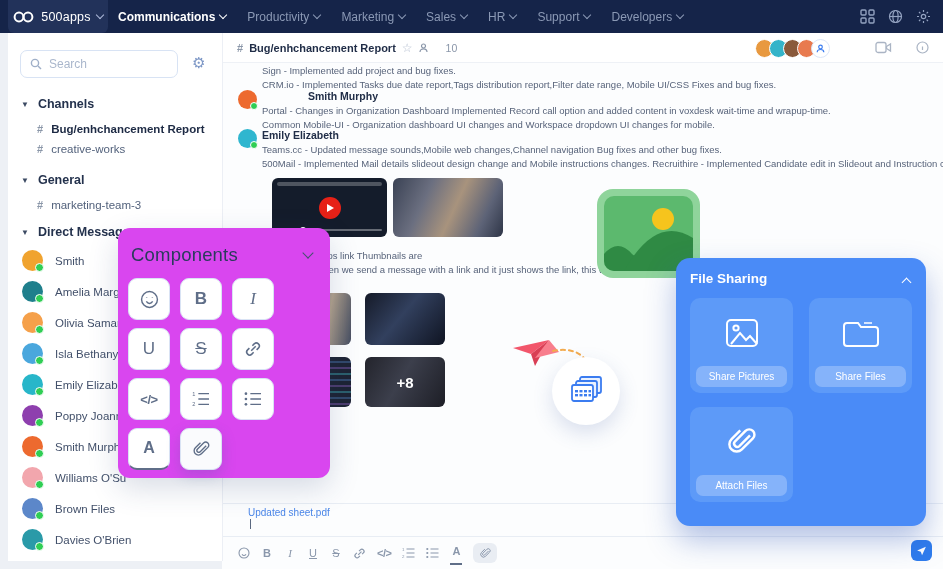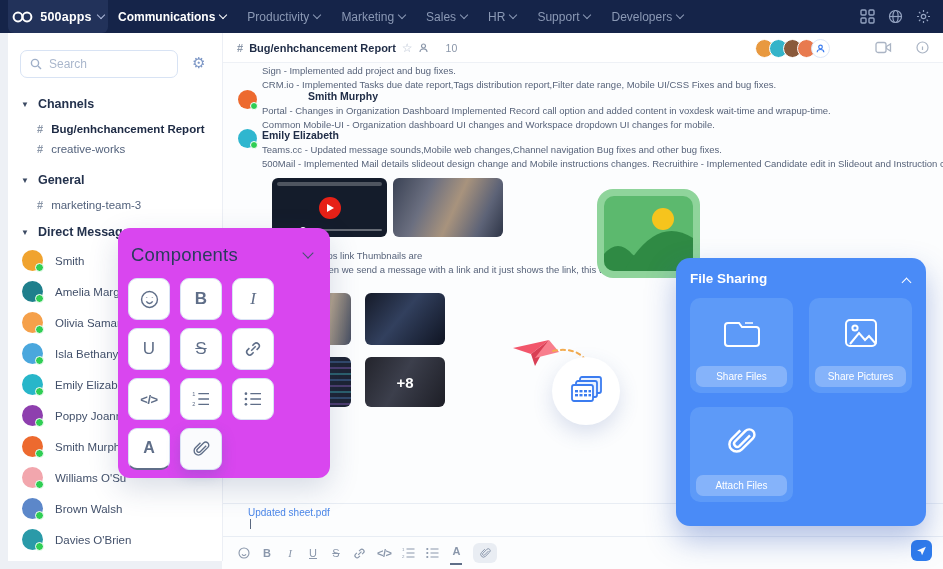--- a/index.html
+++ b/index.html
@@ -2,21 +2,21 @@
 <html><head>
 <meta charset="utf-8">
 <style>
   html,body{margin:0;padding:0;background:#e9edf3;font-family:"Liberation Sans",sans-serif;}
   .app{position:relative;width:943px;height:569px;background:#fff;overflow:hidden;}
   .abs{position:absolute;}
 
   
   .nav{position:absolute;left:0;top:0;width:943px;height:33px;background:#152449;display:flex;align-items:center;z-index:20;}
   .logo-box{position:absolute;left:8px;top:0;width:100px;height:33px;background:#22325a;border-radius:0 0 6px 6px;display:flex;align-items:center;justify-content:center;gap:6px;cursor:pointer;}
-  .logo-text{color:#fff;font-size:12.5px;font-weight:bold;letter-spacing:.2px;}
+  .logo-text{color:#fff;font-size:12.5px;font-weight:normal;letter-spacing:.2px;}
   .nav-items{position:absolute;left:118px;top:0;height:33px;display:flex;align-items:center;gap:21px;}
   .nav-item{display:flex;align-items:center;gap:5px;font-size:12px;color:#8b99b5;cursor:pointer;white-space:nowrap;}
   .nav-item.active{color:#ffffff;font-weight:bold;}
   .chev{width:5px;height:5px;border-right:1.4px solid currentColor;border-bottom:1.4px solid currentColor;transform:rotate(45deg);margin-top:-3px;}
   .chev-up{transform:rotate(-135deg);margin-top:3px;}
   .nav-right{position:absolute;right:12px;top:0;height:33px;display:flex;align-items:center;gap:13px;color:#93a2c0;}
 
   
   .gutter{position:absolute;background:#edf0f5;}
   .sidebar{position:absolute;left:8px;top:33px;width:214px;height:528px;background:#fff;border-right:1px solid #eceff5;z-index:1;}
@@ -263,21 +263,21 @@
     <div class="dm-row" style="left:14px;top:434px;">
         <span class="av" style="background:#f2a6ad">
           <span class="dot"></span>
         </span>
         <span class="dm-name">Williams O'Su</span>
       </div>
     <div class="dm-row" style="left:14px;top:465px;">
         <span class="av" style="background:#5c87c9">
           <span class="dot"></span>
         </span>
-        <span class="dm-name">Brown Walsh</span>
+        <span class="dm-name">Brown Files</span>
       </div>
     <div class="dm-row" style="left:14px;top:496px;">
         <span class="av" style="background:#2a9aa8">
           <span class="dot"></span>
         </span>
         <span class="dm-name">Davies O'Brien</span>
       </div>
   </div>
 
   <div class="main">
@@ -523,43 +523,43 @@
         </svg>
       </div>
   </div>
 
   <div class="fs-panel">
     <div class="fs-title">File Sharing</div>
     <span class="chev chev-up fs-chevup" style="width:6px;height:6px;border-width:1.6px;"></span>
     <div class="fs-grid">
       <div class="fs-tile">
         <span class="ic">
-            <svg width="38" height="30" viewBox="0 0 38 30">
-              <g fill="none" stroke="#fff" stroke-width="2">
-                <path d="M2 8v17a3 3 0 0 0 3 3h28a3 3 0 0 0 3-3V12a3 3 0 0 0-3-3H19l-3-4H5a3 3 0 0 0-3 3z"></path>
-                <path d="M22 5h8M22 9h12" stroke-width="1.6"></path>
-              </g>
-            </svg>
-          </span>
-        <span class="fs-label">Share Files</span>
-      </div>
-      <div class="fs-tile">
-        <span class="ic">
             <svg width="34" height="30" viewBox="0 0 34 30">
               <g fill="none" stroke="#fff" stroke-width="2">
                 <rect x="2" y="2" width="30" height="26" rx="4"></rect>
                 <circle cx="11" cy="10" r="2.6"></circle>
                 <path d="M6 26l9-11 6 7 4-4 7 8"></path>
               </g>
             </svg>
           </span>
         <span class="fs-label">Share Pictures</span>
       </div>
       <div class="fs-tile">
         <span class="ic">
+            <svg width="38" height="30" viewBox="0 0 38 30">
+              <g fill="none" stroke="#fff" stroke-width="2">
+                <path d="M2 8v17a3 3 0 0 0 3 3h28a3 3 0 0 0 3-3V12a3 3 0 0 0-3-3H19l-3-4H5a3 3 0 0 0-3 3z"></path>
+                <path d="M22 5h8M22 9h12" stroke-width="1.6"></path>
+              </g>
+            </svg>
+          </span>
+        <span class="fs-label">Share Files</span>
+      </div>
+      <div class="fs-tile">
+        <span class="ic">
             <svg width="30" height="32" viewBox="0 0 20 22">
               <path fill="none" stroke="#fff" stroke-width="1.7" d="M15.5 6.5l-7.3 7.3a2.2 2.2 0 0 1-3.1-3.1l7.3-7.3a3.6 3.6 0 0 1 5.1 5.1l-7.6 7.6a5 5 0 0 1-7.1-7.1l6-6"></path>
             </svg>
           </span>
         <span class="fs-label">Attach Files</span>
       </div>
     </div>
   </div>
 
 </div>

